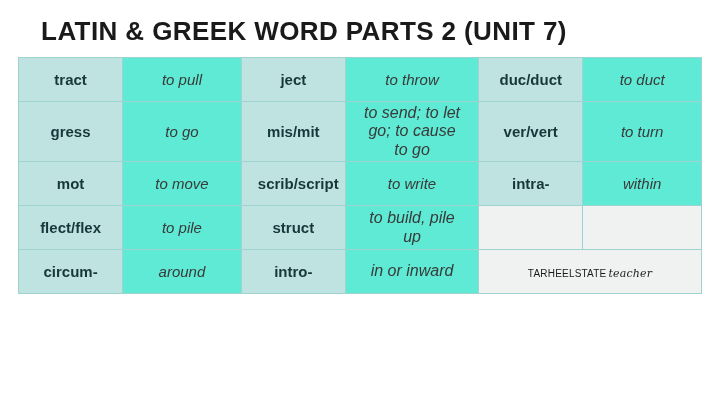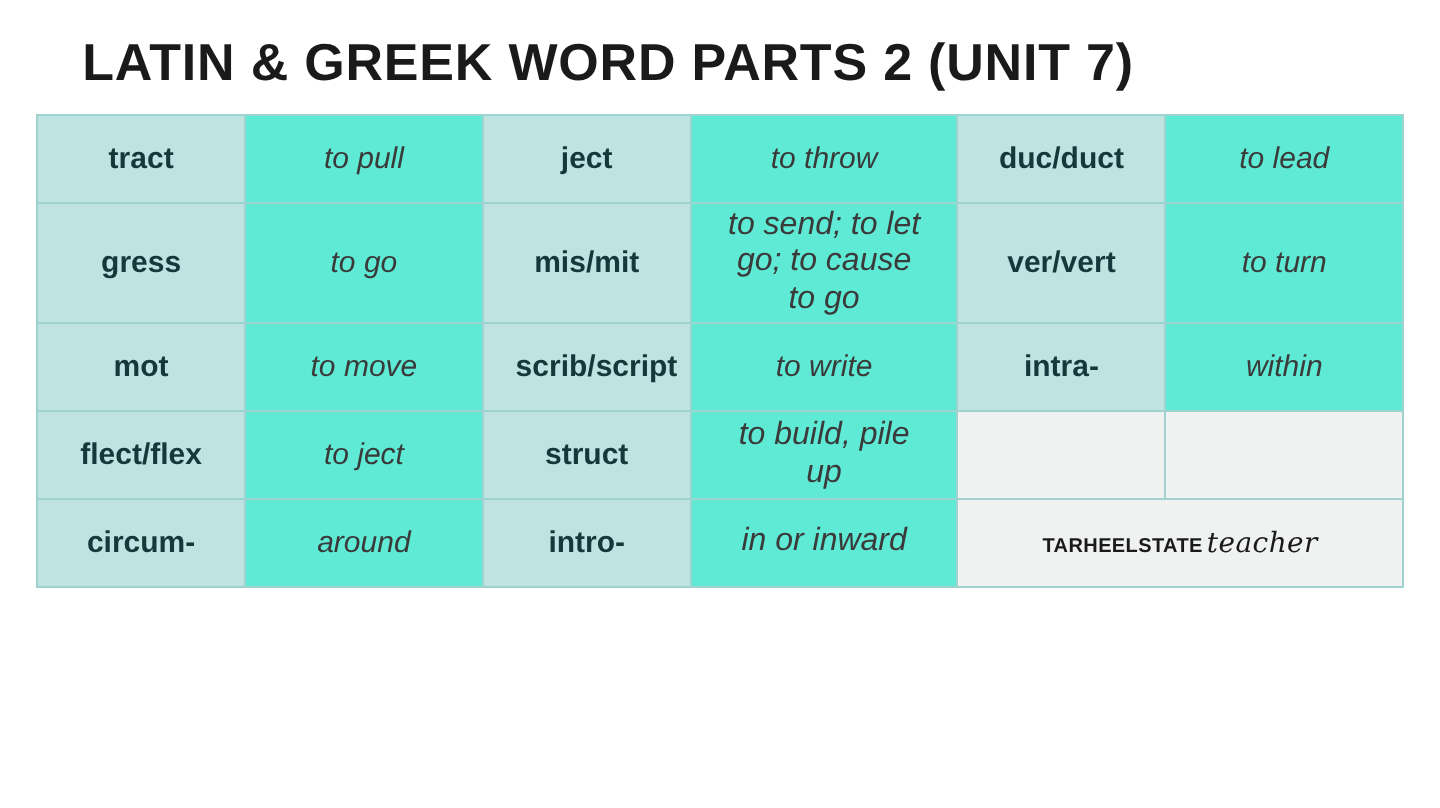--- a/index.html
+++ b/index.html
@@ -74,27 +74,27 @@
   .col-term3 { width: 100px; }
   .col-def3  { width: 114px; }
   .logo {
     display: inline-block;
     font-size: 10px;
     color: #1a1a1a;
     letter-spacing: 0.2px;
     white-space: nowrap;
   }
   .logo .bold {
-    font-weight: bold;
+    font-weight: normal;
     font-family: "Liberation Sans", sans-serif;
   }
   .logo .script {
     font-family: "DejaVu Serif", serif;
     font-style: italic;
-    font-size: 14px;
+    font-size: 11px;
     margin-left: 2px;
   }
 </style>
 </head>
 <body>
 
 <div class="page">
 
   <div class="title">LATIN &amp; GREEK WORD PARTS 2 (UNIT 7)</div>
 
@@ -108,21 +108,21 @@
         <col class="col-def3">
     </colgroup>
     <tbody>
 
       <tr>
         <td class="term">tract</td>
         <td class="def">to pull</td>
         <td class="term">ject</td>
         <td class="def">to throw</td>
         <td class="term">duc/duct</td>
-        <td class="def">to lead</td>
+        <td class="def">to duct</td>
       </tr>
 
       <tr>
         <td class="term">gress</td>
         <td class="def">to go</td>
         <td class="term">mis/mit</td>
         <td class="def small">to send; to let go; to cause to go</td>
         <td class="term">ver/vert</td>
         <td class="def">to turn</td>
       </tr>
@@ -133,21 +133,21 @@
         <td class="def">to move</td>
         <td class="term">scrib/script</td>
         <td class="def">to write</td>
         <td class="term">intra-</td>
         <td class="def">within</td>
       </tr>
 
 
       <tr>
         <td class="term">flect/flex</td>
-        <td class="def">to ject</td>
+        <td class="def">to pile</td>
         <td class="term">struct</td>
         <td class="def small">to build, pile up</td>
         <td class="blank"></td>
         <td class="blank"></td>
       </tr>
 
       <tr>
         <td class="term">circum-</td>
         <td class="def">around</td>
         <td class="term">intro-</td>

